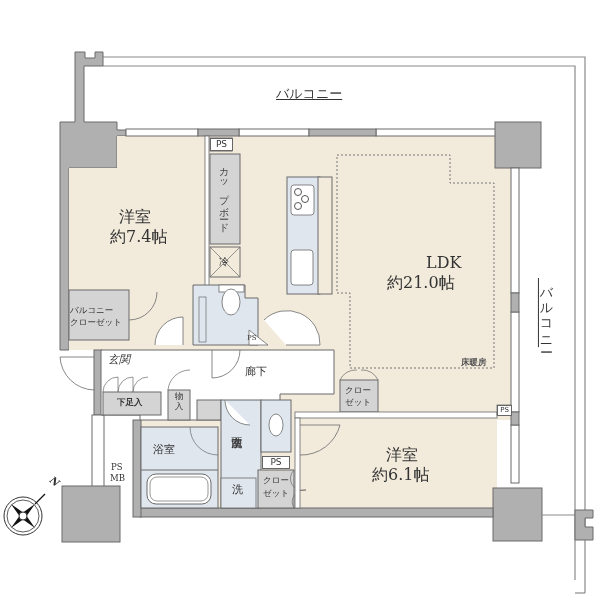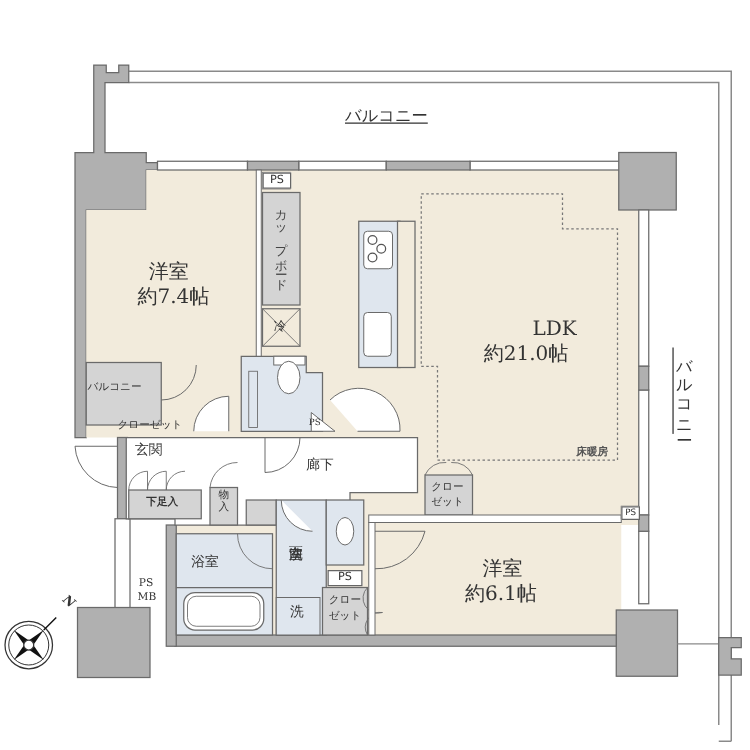--- a/index.html
+++ b/index.html
@@ -153,23 +153,23 @@
 <div class="lbl big" style="left:387px;top:274px;">約21.0帖</div>
 
 <div class="lbl big" style="left:386px;top:446px;">洋室</div>
 <div class="lbl big" style="left:372px;top:466px;">約6.1帖</div>
 
 <div class="ps" style="left:210px;top:138px;width:21px;">PS</div>
 <div class="lbl sm vert" style="left:218px;top:160px;color:#444;">カップボード</div>
 <div class="lbl sm" style="left:219px;top:256px;">冷</div>
 
 <div class="lbl xs" style="left:70px;top:306px;">バルコニー</div>
-<div class="lbl xs" style="left:70px;top:336px;padding-left:24px;">クローゼット</div>
+<div class="lbl xs" style="left:70px;top:318px;">クローゼット</div>
 
-<div class="lbl sm" style="left:108px;top:354px;font-size:11px;">玄関</div>
+<div class="lbl sm" style="left:108px;top:354px;font-size:11px;font-style:italic;">玄関</div>
 <div class="lbl xs" style="left:117px;top:398px;font-weight:bold;">下足入</div>
 <div class="lbl xs" style="left:174px;top:392px;width:10px;white-space:normal;">物入</div>
 <div class="lbl sm" style="left:245px;top:366px;font-size:11px;">廊下</div>
 
 <div class="lbl xs" style="left:345px;top:386px;">クロー</div>
 <div class="lbl xs" style="left:345px;top:398px;">ゼット</div>
 <div class="lbl xs" style="left:461px;top:358px;color:#555;font-weight:bold;">床暖房</div>
 <div class="ps" style="left:497px;top:405px;width:13px;font-size:7px;line-height:9px;">PS</div>
 <div class="lbl xs" style="left:247px;top:334px;font-size:7px;">PS</div>
 

